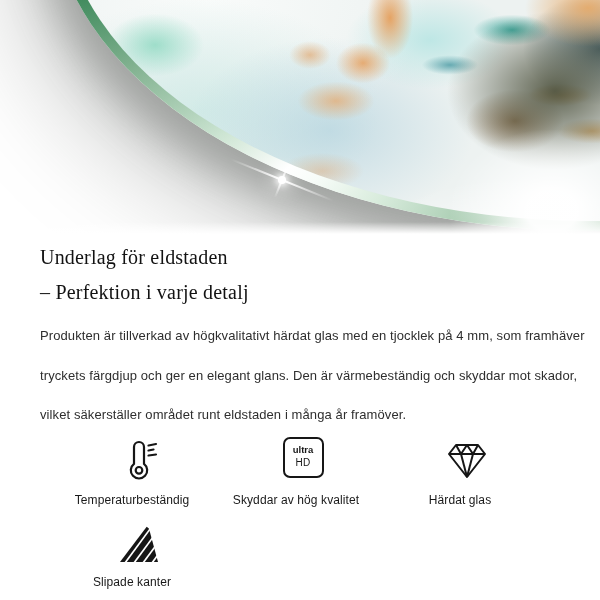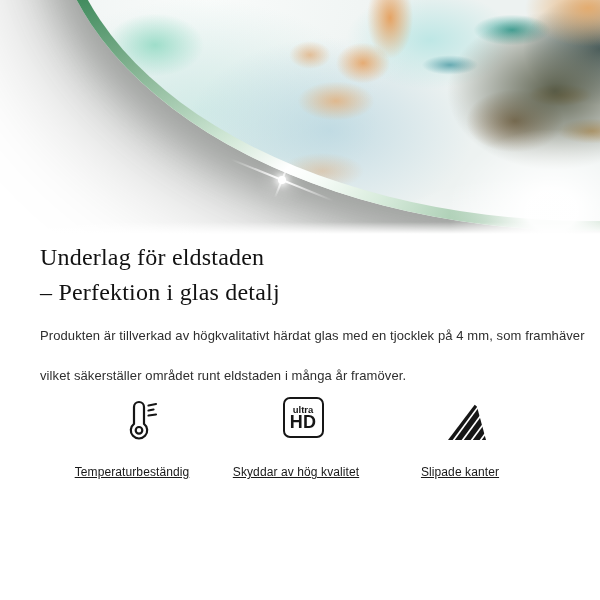--- a/index.html
+++ b/index.html
@@ -46,34 +46,34 @@
   .sparkle{position:absolute;left:282px;top:180px;width:0;height:0;z-index:6;}
   .sparkle .core{position:absolute;left:-4px;top:-4px;width:8px;height:8px;border-radius:50%;
         background:#fff;box-shadow:0 0 6px 2px rgba(255,255,255,.95),0 0 18px 6px rgba(255,255,255,.6);}
   .sparkle .ray{position:absolute;background:linear-gradient(90deg,rgba(255,255,255,0),rgba(255,255,255,.95) 45%,rgba(255,255,255,.95) 55%,rgba(255,255,255,0));}
   .sparkle .ray-long{left:-55px;top:-1px;width:110px;height:2px;transform:rotate(22deg);}
   .sparkle .ray-short{left:-19px;top:-1px;width:38px;height:2px;transform:rotate(112deg);}
 
   
   .content{position:relative;padding:0 48px 0 40px;}
   h1{margin:4px 0 0;font-family:"Liberation Serif","DejaVu Serif",serif;font-weight:400;
-     font-size:24px;line-height:35px;color:#121212;letter-spacing:.2px;}
+     font-size:20px;line-height:35px;color:#121212;letter-spacing:.2px;}
   .desc{margin:12px 0 0;font-size:13px;line-height:26.5px;color:#2e2e2e;letter-spacing:.1px;}
   .desc span{display:block;white-space:nowrap;margin-top:13px;}
 
   
   .features{display:grid;grid-template-columns:repeat(3,1fr);row-gap:12px;
             margin-top:8px;padding:0 10px;}
   .feature{display:flex;flex-direction:column;align-items:center;}
   .icon-box{height:48px;display:flex;align-items:flex-start;justify-content:center;padding-left:14px;}
-  .flabel{margin-top:20px;font-size:12px;color:#191919;letter-spacing:.1px;text-decoration:underline;}
+  .flabel{margin-top:8px;font-size:12px;color:#191919;letter-spacing:.1px;}
   .hd-box{width:37px;height:37px;border:2.5px solid #161616;border-radius:7px;
           display:flex;flex-direction:column;align-items:center;justify-content:center;}
   .hd-top{font-size:9.5px;font-weight:700;line-height:10px;color:#161616;}
-  .hd-bottom{font-size:18px;font-weight:700;line-height:15px;color:#161616;letter-spacing:.2px;}
+  .hd-bottom{font-size:10px;font-weight:400;line-height:15px;color:#161616;letter-spacing:.2px;}
   svg{display:block;}
 </style>
 </head>
 <body>
 
 <div class="page">
 
   <div class="hero">
     <div class="disc">
       <div class="disc-art"></div>
@@ -81,24 +81,25 @@
     <div class="sparkle">
       <div class="ray ray-long"></div>
       <div class="ray ray-short"></div>
       <div class="core"></div>
     </div>
     <div class="fade-br"></div>
     <div class="hero-feather"></div>
   </div>
 
   <div class="content">
-    <h1><span>Underlag för eldstaden</span><br><span>– Perfektion i glas detalj</span></h1>
+    <h1><span>Underlag för eldstaden</span><br><span>– Perfektion i varje detalj</span></h1>
 
     <p class="desc">
       <span>Produkten är tillverkad av högkvalitativt härdat glas med en tjocklek på 4 mm, som framhäver</span>
+      <span>tryckets färgdjup och ger en elegant glans. Den är värmebeständig och skyddar mot skador,</span>
       <span>vilket säkerställer området runt eldstaden i många år framöver.</span>
     </p>
 
     <div class="features">
 
       <div class="feature">
         <div class="icon-box">
           <svg width="48" height="48" viewBox="0 0 48 48" fill="none" stroke="#161616" stroke-width="2.2" stroke-linecap="round">
             <path d="M19 10 a5 5 0 0 1 10 0 v16.8 a8.2 8.2 0 1 1 -10 0 Z"></path>
             <circle cx="24" cy="33.3" r="3.3"></circle>
@@ -114,20 +115,32 @@
         <div class="icon-box">
           <div class="hd-box">
             <span class="hd-top">ultra</span>
             <span class="hd-bottom">HD</span>
           </div>
         </div>
         <div class="flabel">Skyddar av hög kvalitet</div>
       </div>
 
 
+      <div class="feature">
+        <div class="icon-box">
+          <svg width="48" height="46" viewBox="0 0 48 46" fill="none" stroke="#161616" stroke-width="2" stroke-linejoin="round">
+            <polygon points="13,8 35,8 42,17 24,40 6,17"></polygon>
+            <line x1="6" y1="17" x2="42" y2="17"></line>
+            <polyline points="13,8 18,17 24,8 30,17 35,8"></polyline>
+            <line x1="18" y1="17" x2="24" y2="40"></line>
+            <line x1="30" y1="17" x2="24" y2="40"></line>
+          </svg>
+        </div>
+        <div class="flabel">Härdat glas</div>
+      </div>
 
       <div class="feature">
         <div class="icon-box">
           <svg width="48" height="48" viewBox="0 0 48 48">
             <defs>
                 <clipPath id="triclip">
                   <polygon points="5,43 43,43 33,6"></polygon>
                 </clipPath>
               </defs>
             <g clip-path="url(#triclip)" stroke="#161616" stroke-width="5.5">

